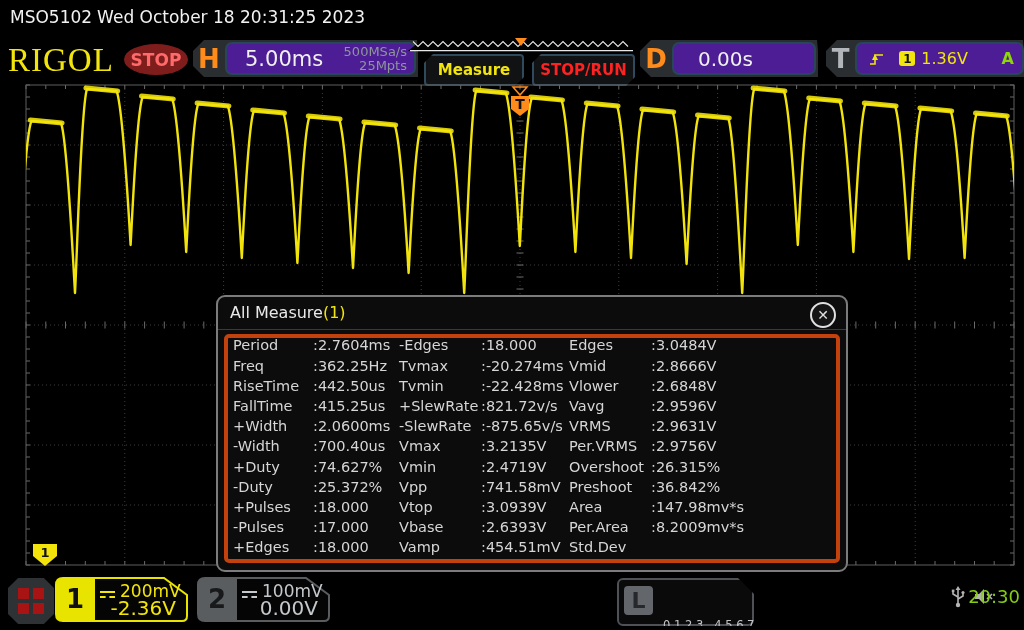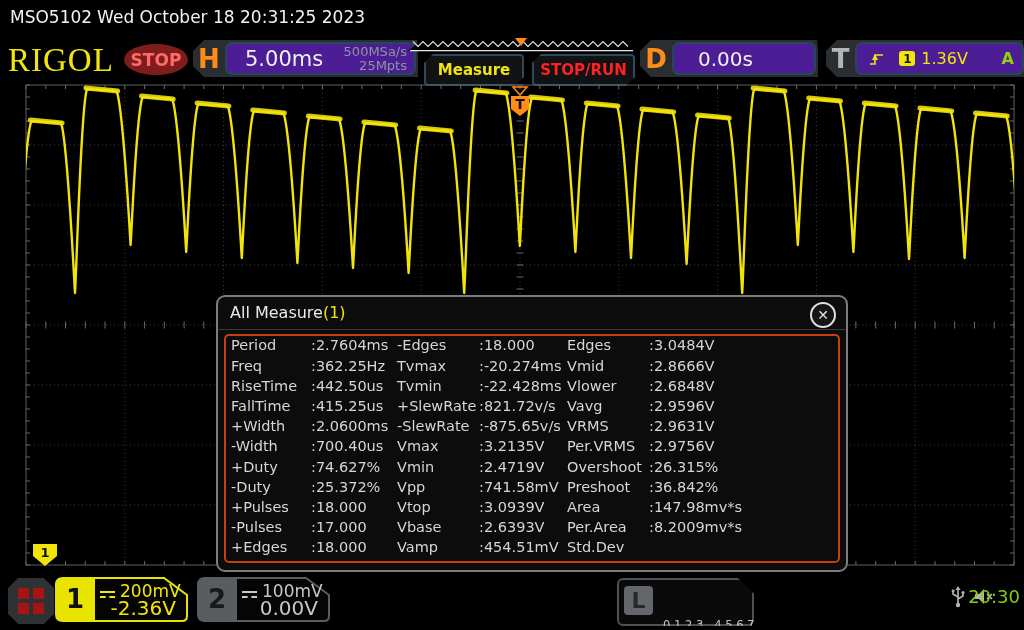--- a/index.html
+++ b/index.html
@@ -47,21 +47,21 @@
   #scope-svg{position:absolute;left:0;top:0;z-index:1;}
   
   #popup{position:absolute;left:172px;top:295px;width:628px;height:273px;background:#0c0c0c;
         border:2px solid #7c7c7c;border-radius:9px;z-index:5;margin-left:44px;}
   #popup-title{position:absolute;left:12px;top:6px;font-size:16px;color:#e9e9e9;}
   #popup-title .cnt{color:#f2e50c;}
   #popup-sep{position:absolute;left:0;right:0;top:32px;border-top:1px solid #3a3a3a;}
   #popup-close{position:absolute;right:10px;top:5px;width:22px;height:22px;border:2px solid #e0e0e0;
         border-radius:50%;color:#e0e0e0;font-size:14px;font-weight:bold;display:flex;
         align-items:center;justify-content:center;background:#151515;cursor:pointer;}
-  #measure-grid{position:absolute;left:6px;right:6px;top:37px;bottom:7px;border:2px solid #c2410c;
+  #measure-grid{position:absolute;left:6px;right:6px;top:37px;bottom:7px;border:4px solid #c2410c;
         border-radius:5px;display:grid;grid-template-columns:80px 86px 82px 88px 82px 1fr;
         grid-auto-rows:20.2px;align-content:center;padding-left:5px;
         font-size:14.5px;color:#d6d6d6;}
   #measure-grid span{white-space:pre;}
   
   #bottombar{position:absolute;left:0;top:576px;width:1024px;height:54px;background:#000;z-index:10;}
   #menu-grid-btn{position:absolute;left:8px;top:2px;width:46px;height:46px;background:#2f3235;
         clip-path:polygon(22% 0,78% 0,100% 22%,100% 78%,78% 100%,22% 100%,0 78%,0 22%);
         display:flex;align-items:center;justify-content:center;}
   #menu-grid-btn .sq{display:grid;grid-template-columns:11px 11px;grid-template-rows:11px 11px;gap:4px;}

